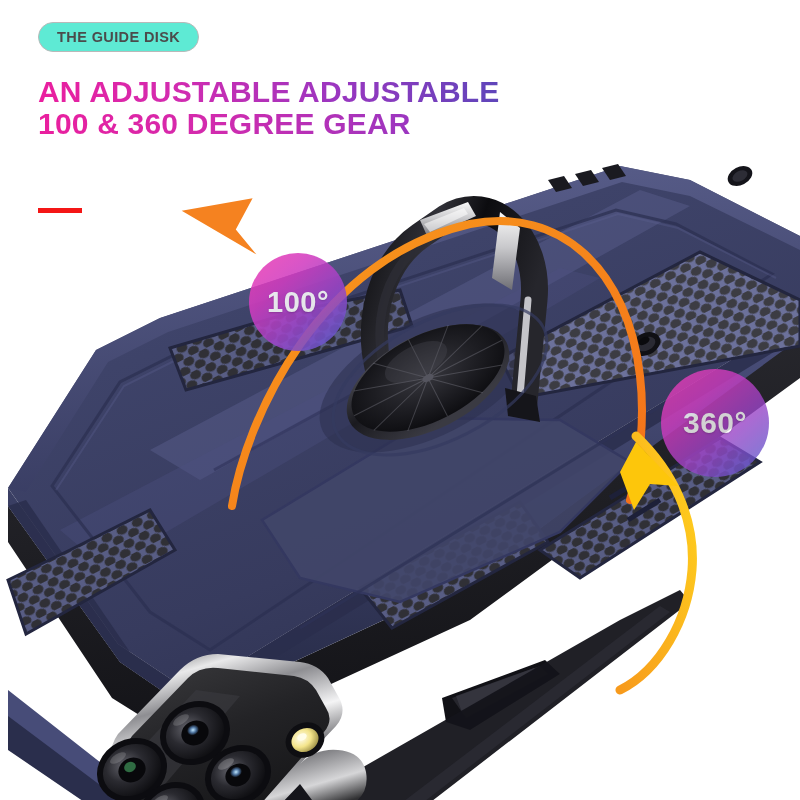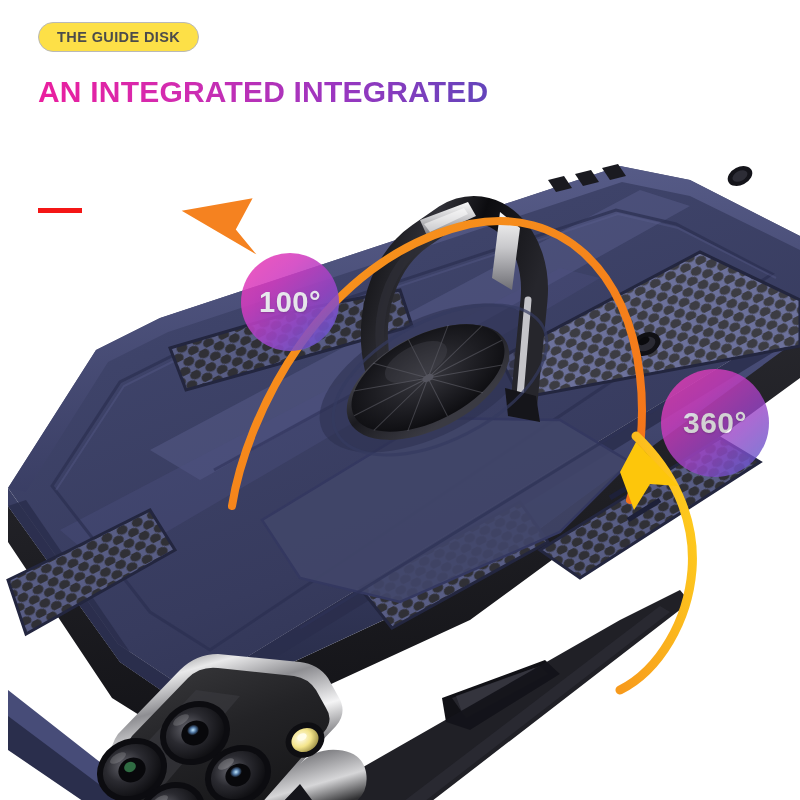--- a/index.html
+++ b/index.html
@@ -11,21 +11,21 @@
     overflow:hidden;
   }
 
   
   #kicker-pill{
     position:absolute; left:38px; top:22px;
     height:30px; padding:8px 18px;
     display:flex; align-items:center;
     border:1.6px solid #b9b9b9;
     border-radius:16px;
-    background:#fde047;
+    background:#5eead4;
   }
   #kicker-pill span{
     font-size:14.5px; font-weight:bold; letter-spacing:.4px;
     color:#4b4b4b; white-space:nowrap;
   }
 
   
   #headline{
     position:absolute; left:38px; top:76px;
     width:620px;
@@ -53,32 +53,33 @@
 
   
   .deg-badge{
     position:absolute; border-radius:50%;
     display:flex; align-items:center; justify-content:center;
     color:#fff; font-weight:bold; letter-spacing:.5px;
     text-shadow:0 1px 2px rgba(0,0,0,.18);
     background:linear-gradient(138deg,#f13fb4 0%,#d13cc0 32%,#9a45c8 62%,#4f5fcc 100%);
     opacity:.87;
   }
-  #badge-100{ left:241px; top:253px; width:98px; height:98px; font-size:29px; }
+  #badge-100{ left:249px; top:253px; width:98px; height:98px; font-size:29px; }
   #badge-360{ left:661px; top:369px; width:108px; height:108px; font-size:30px; opacity:.8; }
 </style>
 </head>
 <body>
 
 <div id="kicker-pill">
   <span>THE GUIDE DISK</span>
 </div>
 
 <div id="headline">
-  <div class="line l1">AN INTEGRATED INTEGRATED</div>
+  <div class="line l1">AN ADJUSTABLE ADJUSTABLE</div>
+  <div class="line l2">100 &amp; 360 DEGREE GEAR</div>
 </div>
 
 <div id="rule"></div>
 
 <div id="stage">
 <svg width="800" height="650" viewBox="0 0 800 650" xmlns="http://www.w3.org/2000/svg">
   <defs>
 
     <linearGradient id="gBody" x1="0" y1="0" x2="0.55" y2="1">
       <stop offset="0" stop-color="#474c76"></stop>

